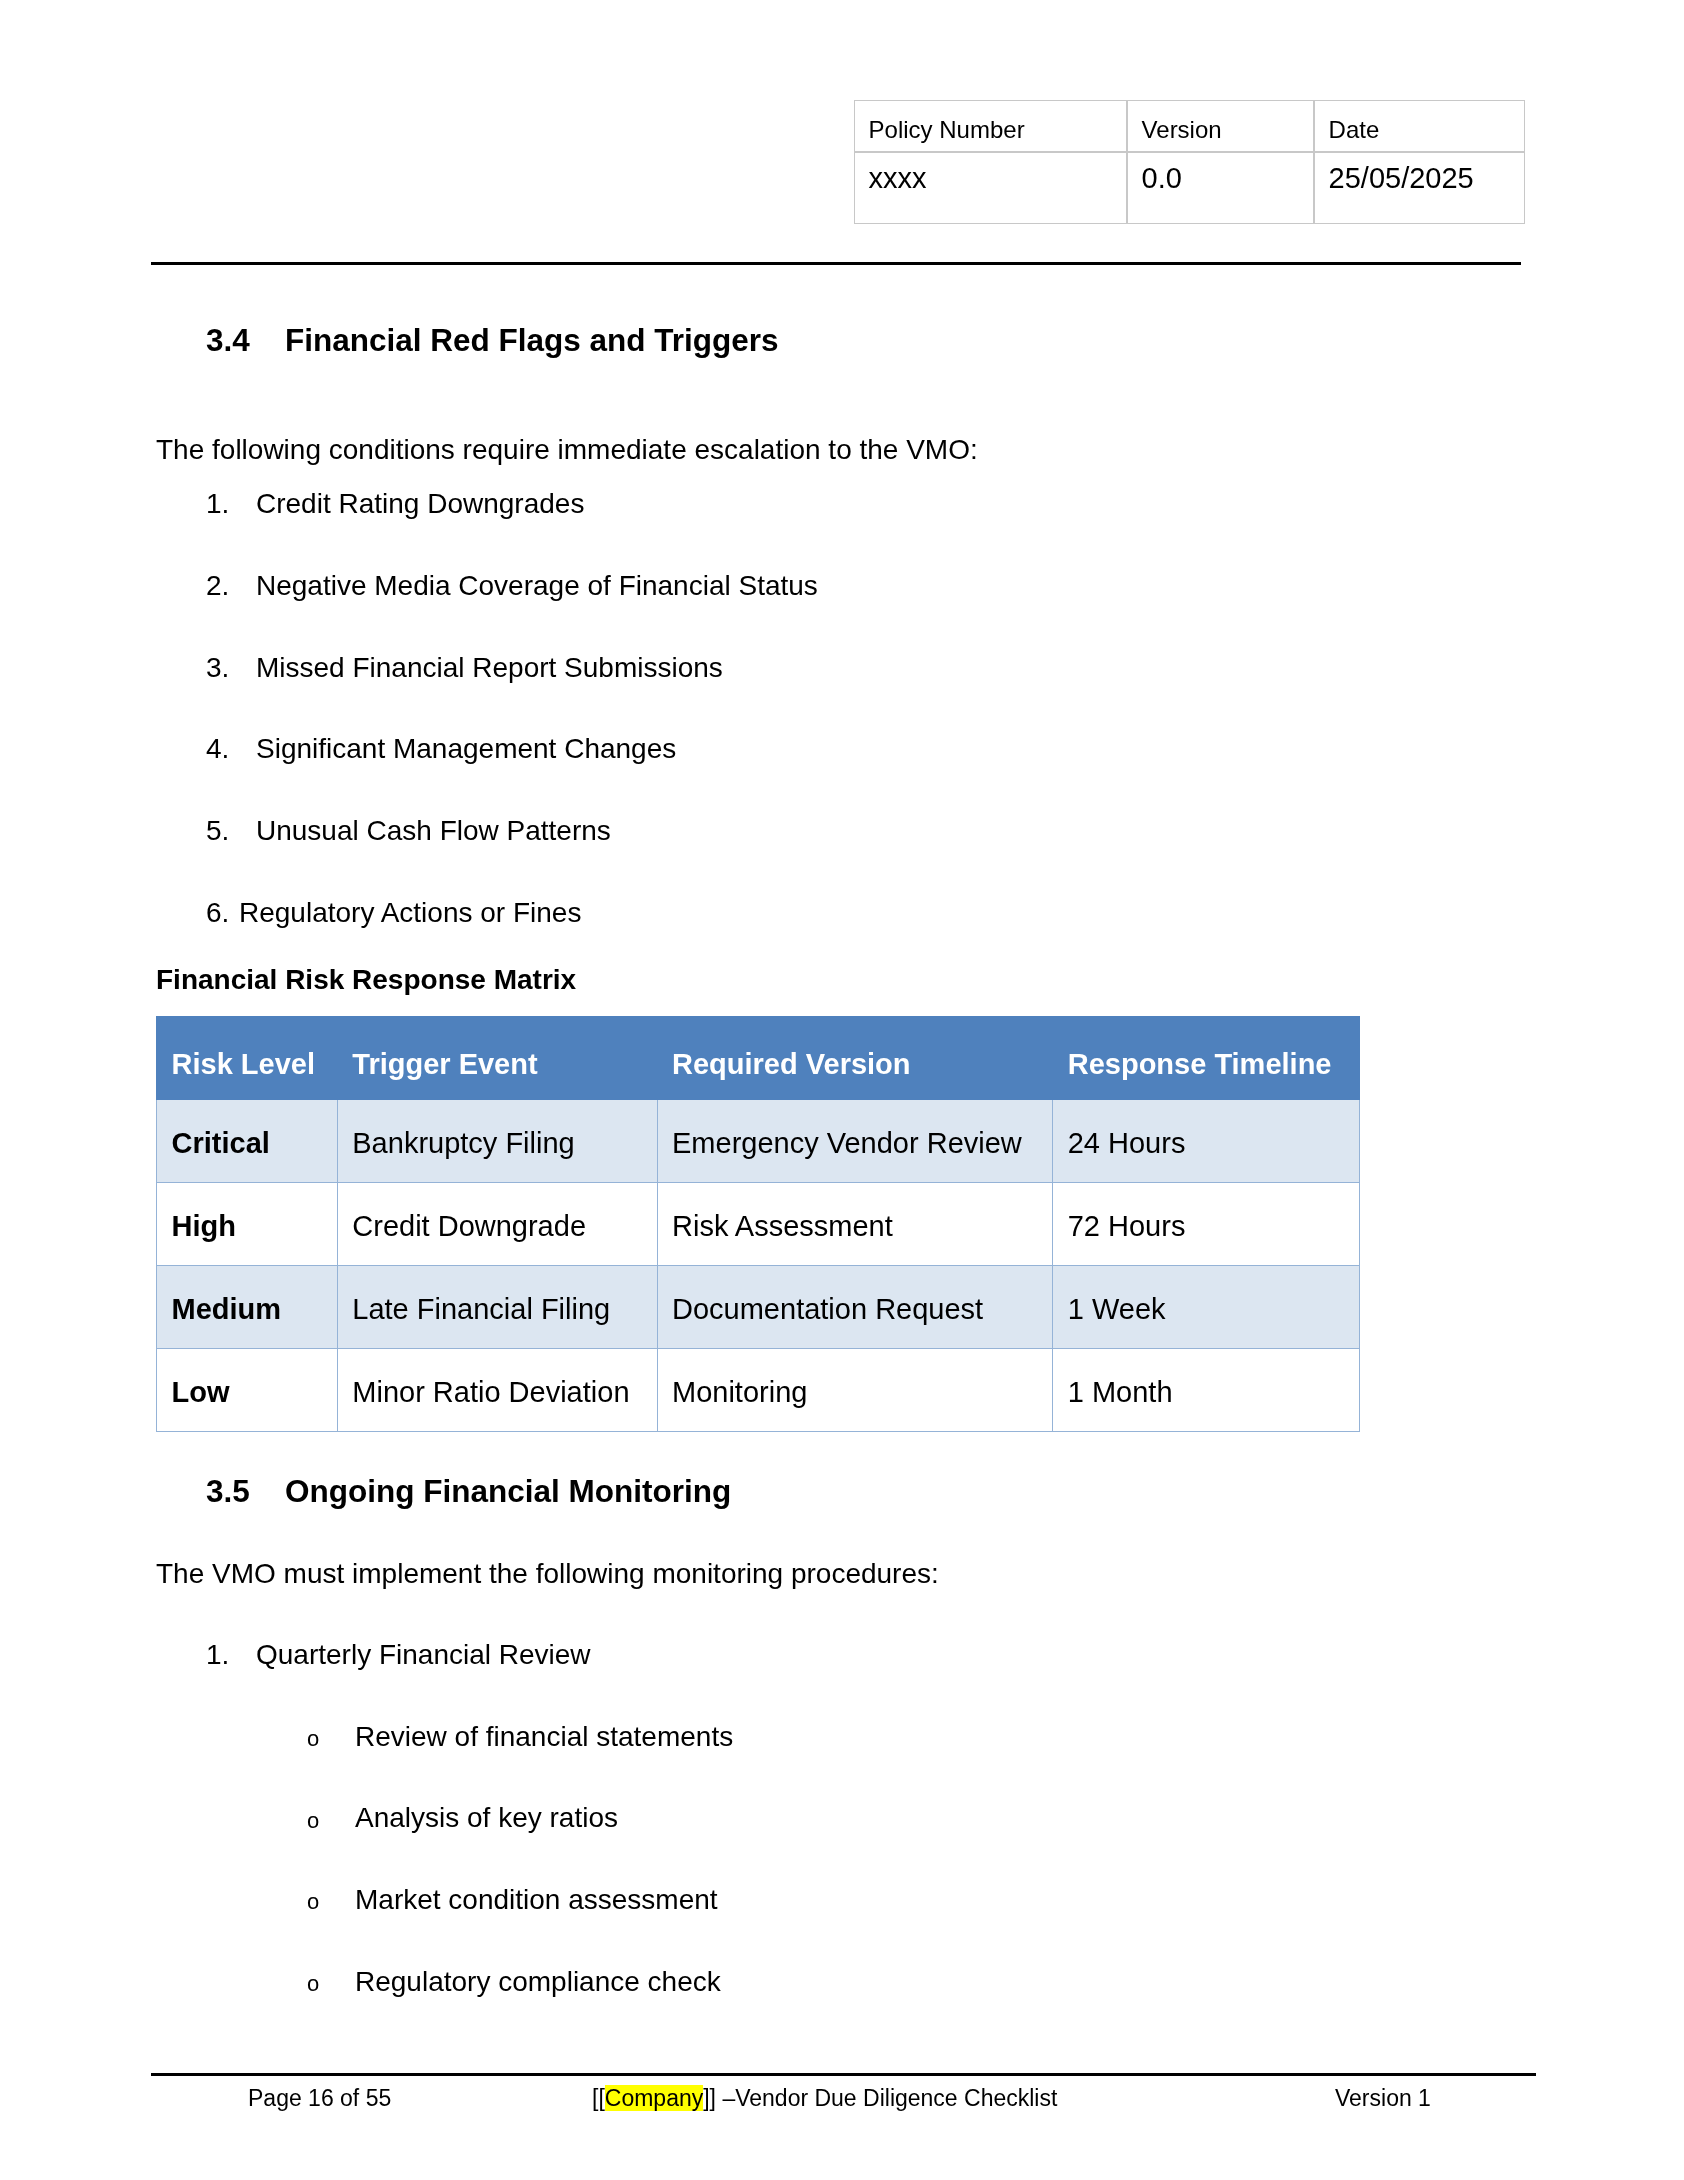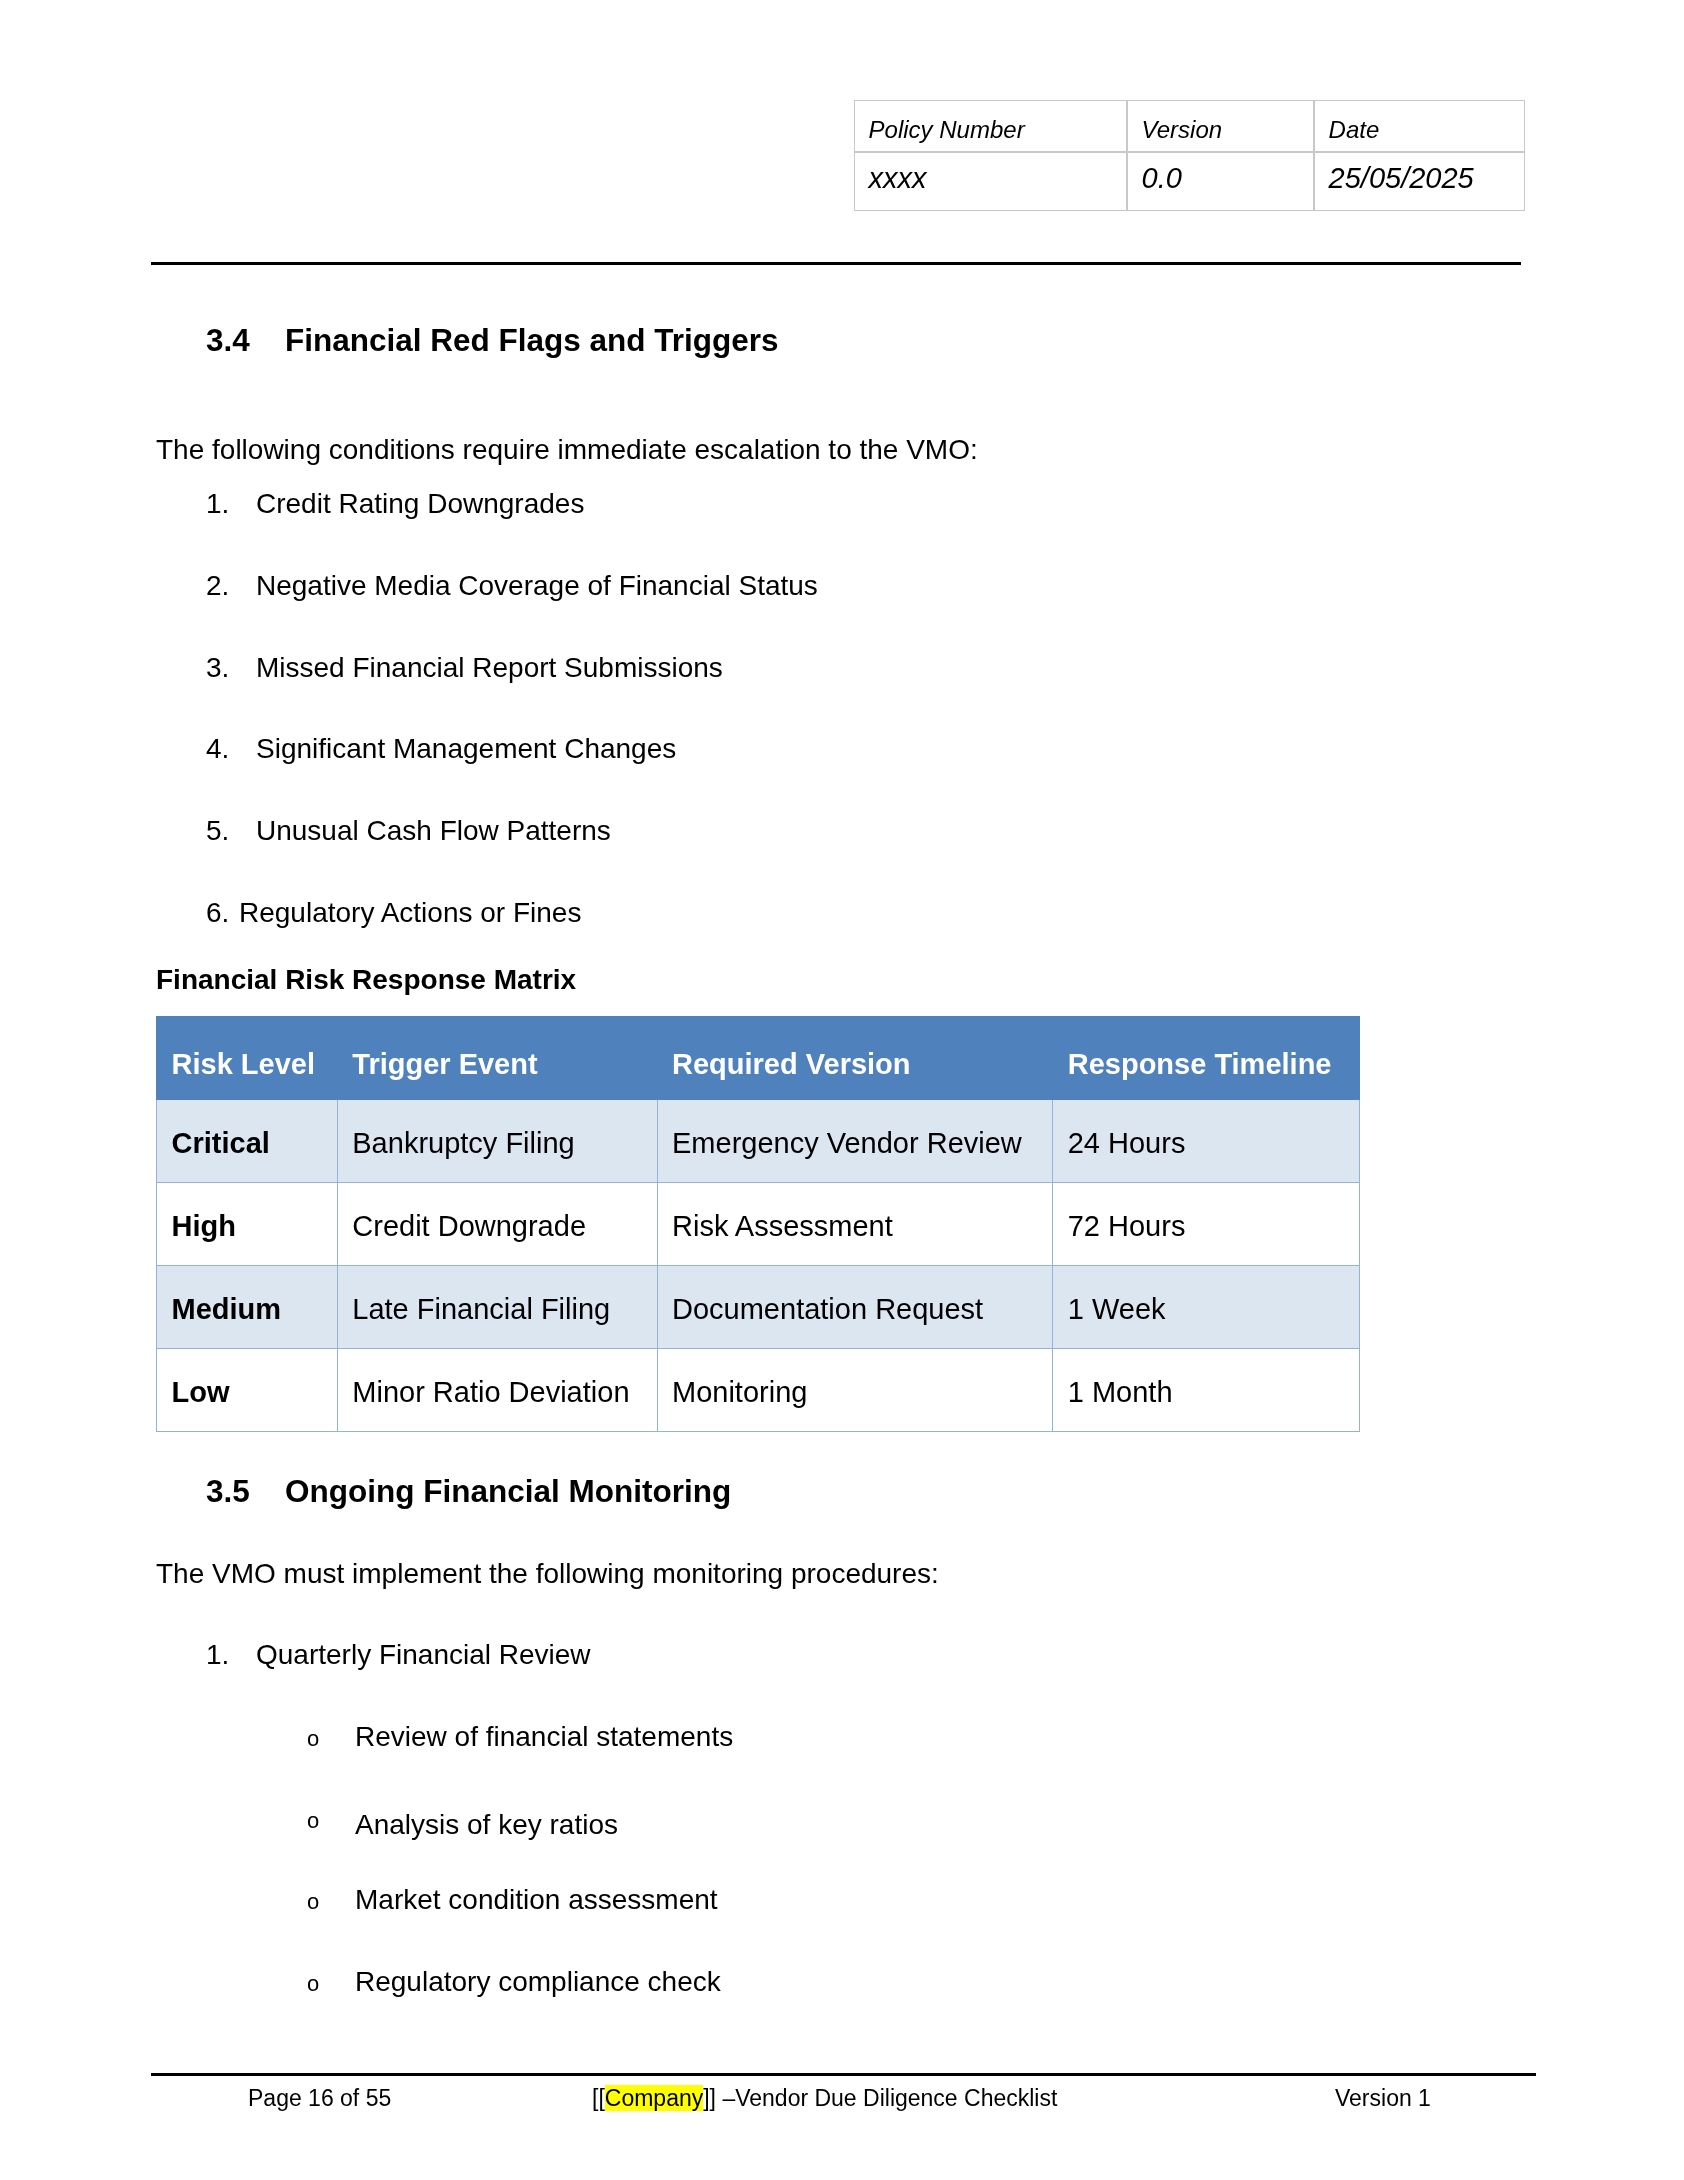--- a/index.html
+++ b/index.html
@@ -1,21 +1,21 @@
 <!DOCTYPE html>
 <html style="font-size:13.6px"><head>
 <meta charset="utf-8">
 <style>
   html, body { margin:0; padding:0; background:#ffffff; }
   body { width:1685px; height:2181px; position:relative; overflow:hidden;
          font-family:"Liberation Sans", sans-serif; color:#000; }
   .abs { position:absolute; white-space:nowrap; }
   
-  .meta { position:absolute; left:854px; top:100px; width:671px; height:111px;
-          border:1.7px solid #c8c8c8; box-sizing:border-box;font-style:italic; }
+  .meta { position:absolute; left:854px; top:100px; width:671px; height:124px;
+          border:1.7px solid #c8c8c8; box-sizing:border-box; }
   .meta .cell { position:absolute; box-sizing:border-box; padding-left:13.6px; }
   .meta .vline { position:absolute; top:0; bottom:0; width:1.7px; background:#c8c8c8; }
   .meta .hline { position:absolute; left:0; right:0; top:50px; height:1.7px; background:#c8c8c8; }
   .meta .lbl { font-size:24px; top:15.3px; }
   .meta .val { font-size:29px; top:61px; }
   .rule { position:absolute; height:2.6px; background:#000; }
   .h2 { font-size:31.5px; font-weight:bold; }
   .p { font-size:28px; }
   .li-num { font-size:28px; }
   .caption { font-size:28px; font-weight:bold; }
@@ -115,21 +115,21 @@
 <div class="abs h2" style="left:285px; top:1473px;">Ongoing Financial Monitoring</div>
 <div class="abs p" style="left:156px; top:1558px;">The VMO must implement the following monitoring procedures:</div>
 
 <div>
   <div class="abs li-num" style="left:206px; top:1639px;">1.</div>
   <div class="abs p" style="left:256px; top:1639px;">Quarterly Financial Review</div>
 
   <div class="abs bullet" style="left:307px; top:1726px;">o</div>
   <div class="abs p" style="left:355px; top:1721px;">Review of financial statements</div>
   <div class="abs bullet" style="left:307px; top:1808px;">o</div>
-  <div class="abs p" style="left:355px; top:1802px;margin-top:7px;">Analysis of key ratios</div>
+  <div class="abs p" style="left:355px; top:1802px;">Analysis of key ratios</div>
   <div class="abs bullet" style="left:307px; top:1889px;">o</div>
   <div class="abs p" style="left:355px; top:1884px;">Market condition assessment</div>
   <div class="abs bullet" style="left:307px; top:1971px;">o</div>
   <div class="abs p" style="left:355px; top:1966px;">Regulatory compliance check</div>
 </div>
 
 <div class="rule" style="left:151px; width:1385px; top:2073px;"></div>
 <div class="abs footer" style="left:248px; top:2085px;">Page 16 of 55</div>
 <div class="abs footer" style="left:592px; top:2085px;"><span>[[</span><span class="hl">Company</span><span>]] –Vendor Due Diligence Checklist</span></div>
 <div class="abs footer" style="left:1335px; top:2085px;">Version 1</div>

